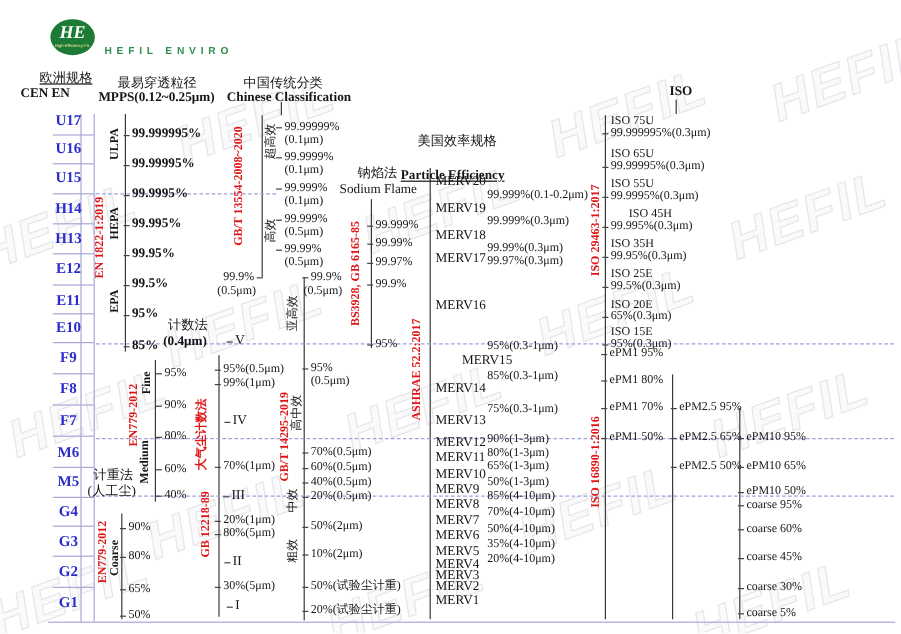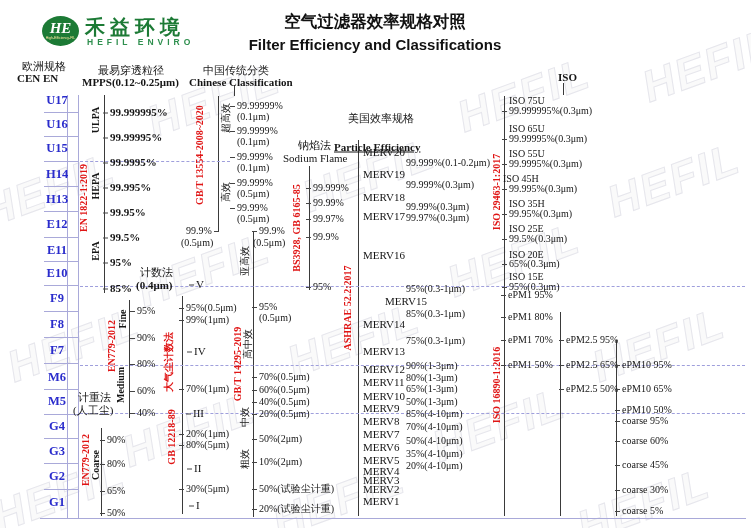--- a/index.html
+++ b/index.html
@@ -73,26 +73,21 @@
   .ten{font:bold 15px "Liberation Sans","DejaVu Sans",sans-serif; color:#111; margin-top:3px;}
 </style>
 </head>
 <body>
 
 <div id="canvas">
   <div class="logo-oval">
     <span class="logo-he">HE</span>
     <span class="logo-tag">High-Efficiency-FIL</span>
   </div>
-  <div class="logo-cn">禾益环境</div>
   <div class="logo-en">HEFIL ENVIRO</div>
-  <div class="titles">
-    <div class="tcn">空气过滤器效率规格对照</div>
-    <div class="ten">Filter Efficiency and Classifications</div>
-  </div>
 <div class="wm" style="left: -20px; top: 165px;">HEFIL</div>
     <div class="wm" style="left: 5px; top: 320px;">HEFIL</div>
     <div class="wm" style="left: -10px; top: 470px;">HEFIL</div>
     <div class="wm" style="left: 145px; top: 75px;">HEFIL</div>
     <div class="wm" style="left: 135px; top: 245px;">HEFIL</div>
     <div class="wm" style="left: 120px; top: 405px;">HEFIL</div>
     <div class="wm" style="left: 300px; top: 150px;">HEFIL</div>
     <div class="wm" style="left: 285px; top: 315px;">HEFIL</div>
     <div class="wm" style="left: 270px; top: 475px;">HEFIL</div>
     <div class="wm" style="left: 455px; top: 70px;">HEFIL</div>
@@ -131,21 +126,21 @@
     <div class="ln lt h" style="left: 44px; top: 261px; width: 34px;"></div>
     <div class="ln lt h" style="left: 44px; top: 285px; width: 34px;"></div>
     <div class="ln lt h" style="left: 44px; top: 311px; width: 34px;"></div>
     <div class="ln lt h" style="left: 44px; top: 337px; width: 34px;"></div>
     <div class="ln lt h" style="left: 44px; top: 363px; width: 34px;"></div>
     <div class="ln lt h" style="left: 44px; top: 389px; width: 34px;"></div>
     <div class="ln lt h" style="left: 44px; top: 414px; width: 34px;"></div>
     <div class="ln lt h" style="left: 44px; top: 438px; width: 34px;"></div>
     <div class="ln lt h" style="left: 44px; top: 463px; width: 34px;"></div>
     <div class="ln lt h" style="left: 44px; top: 489px; width: 34px;"></div>
-    <div class="lbl hdr" style="left: 22px; top: 66px;">欧洲规格</div>
+    <div class="lbl hdr" style="left: 33px; top: 66px; text-decoration: underline;">欧洲规格</div>
     <div class="lbl hdrb" style="left: 17px; top: 78px;">CEN EN</div>
     <div class="lbl hdr" style="left: 98px; top: 70px;">最易穿透粒径</div>
     <div class="lbl hdrb" style="left: 82px; top: 82px;">MPPS(0.12~0.25μm)</div>
     <div class="lbl hdr" style="left: 203px; top: 70px;">中国传统分类</div>
     <div class="lbl hdrb" style="left: 189px; top: 82px;">Chinese Classification</div>
     <div class="lbl hdr" style="left: 298px; top: 145px;">钠焰法</div>
     <div class="lbl hdr" style="left: 283px; top: 158px;">Sodium Flame</div>
     <div class="lbl hdr" style="left: 348px; top: 118px;">美国效率规格</div>
     <div class="lbl hdrb" style="left: 334px; top: 147px; text-decoration: underline;">Particle Efficiency</div>
     <div class="lbl hdrb" style="left: 558px; top: 77px;">ISO</div>
@@ -262,21 +257,21 @@
     <div class="lbl val" style="left: 406px; top: 427px;">70%(4-10μm)</div>
     <div class="lbl val" style="left: 406px; top: 441px;">50%(4-10μm)</div>
     <div class="lbl val" style="left: 406px; top: 454px;">35%(4-10μm)</div>
     <div class="lbl val" style="left: 406px; top: 466px;">20%(4-10μm)</div>
     <div class="lbl iso" style="left: 509px; top: 101px;">ISO 75U</div>
     <div class="lbl iso tk" style="left: 509px; top: 111px;">99.999995%(0.3μm)</div>
     <div class="lbl iso" style="left: 509px; top: 129px;">ISO 65U</div>
     <div class="lbl iso tk" style="left: 509px; top: 139px;">99.99995%(0.3μm)</div>
     <div class="lbl iso" style="left: 509px; top: 154px;">ISO 55U</div>
     <div class="lbl iso tk" style="left: 509px; top: 164px;">99.9995%(0.3μm)</div>
-    <div class="lbl iso" style="left: 503px; top: 179px;">ISO 45H</div>
+    <div class="lbl iso" style="left: 524px; top: 179px;">ISO 45H</div>
     <div class="lbl iso tk" style="left: 509px; top: 189px;">99.995%(0.3μm)</div>
     <div class="lbl iso" style="left: 509px; top: 204px;">ISO 35H</div>
     <div class="lbl iso tk" style="left: 509px; top: 214px;">99.95%(0.3μm)</div>
     <div class="lbl iso" style="left: 509px; top: 229px;">ISO 25E</div>
     <div class="lbl iso tk" style="left: 509px; top: 239px;">99.5%(0.3μm)</div>
     <div class="lbl iso" style="left: 509px; top: 255px;">ISO 20E</div>
     <div class="lbl iso tk" style="left: 509px; top: 264px;">65%(0.3μm)</div>
     <div class="lbl iso" style="left: 509px; top: 277px;">ISO 15E</div>
     <div class="lbl iso tk" style="left: 509px; top: 287px;">95%(0.3μm)</div>
     <div class="lbl iso tk" style="left: 508px; top: 295px;">ePM1 95%</div>

